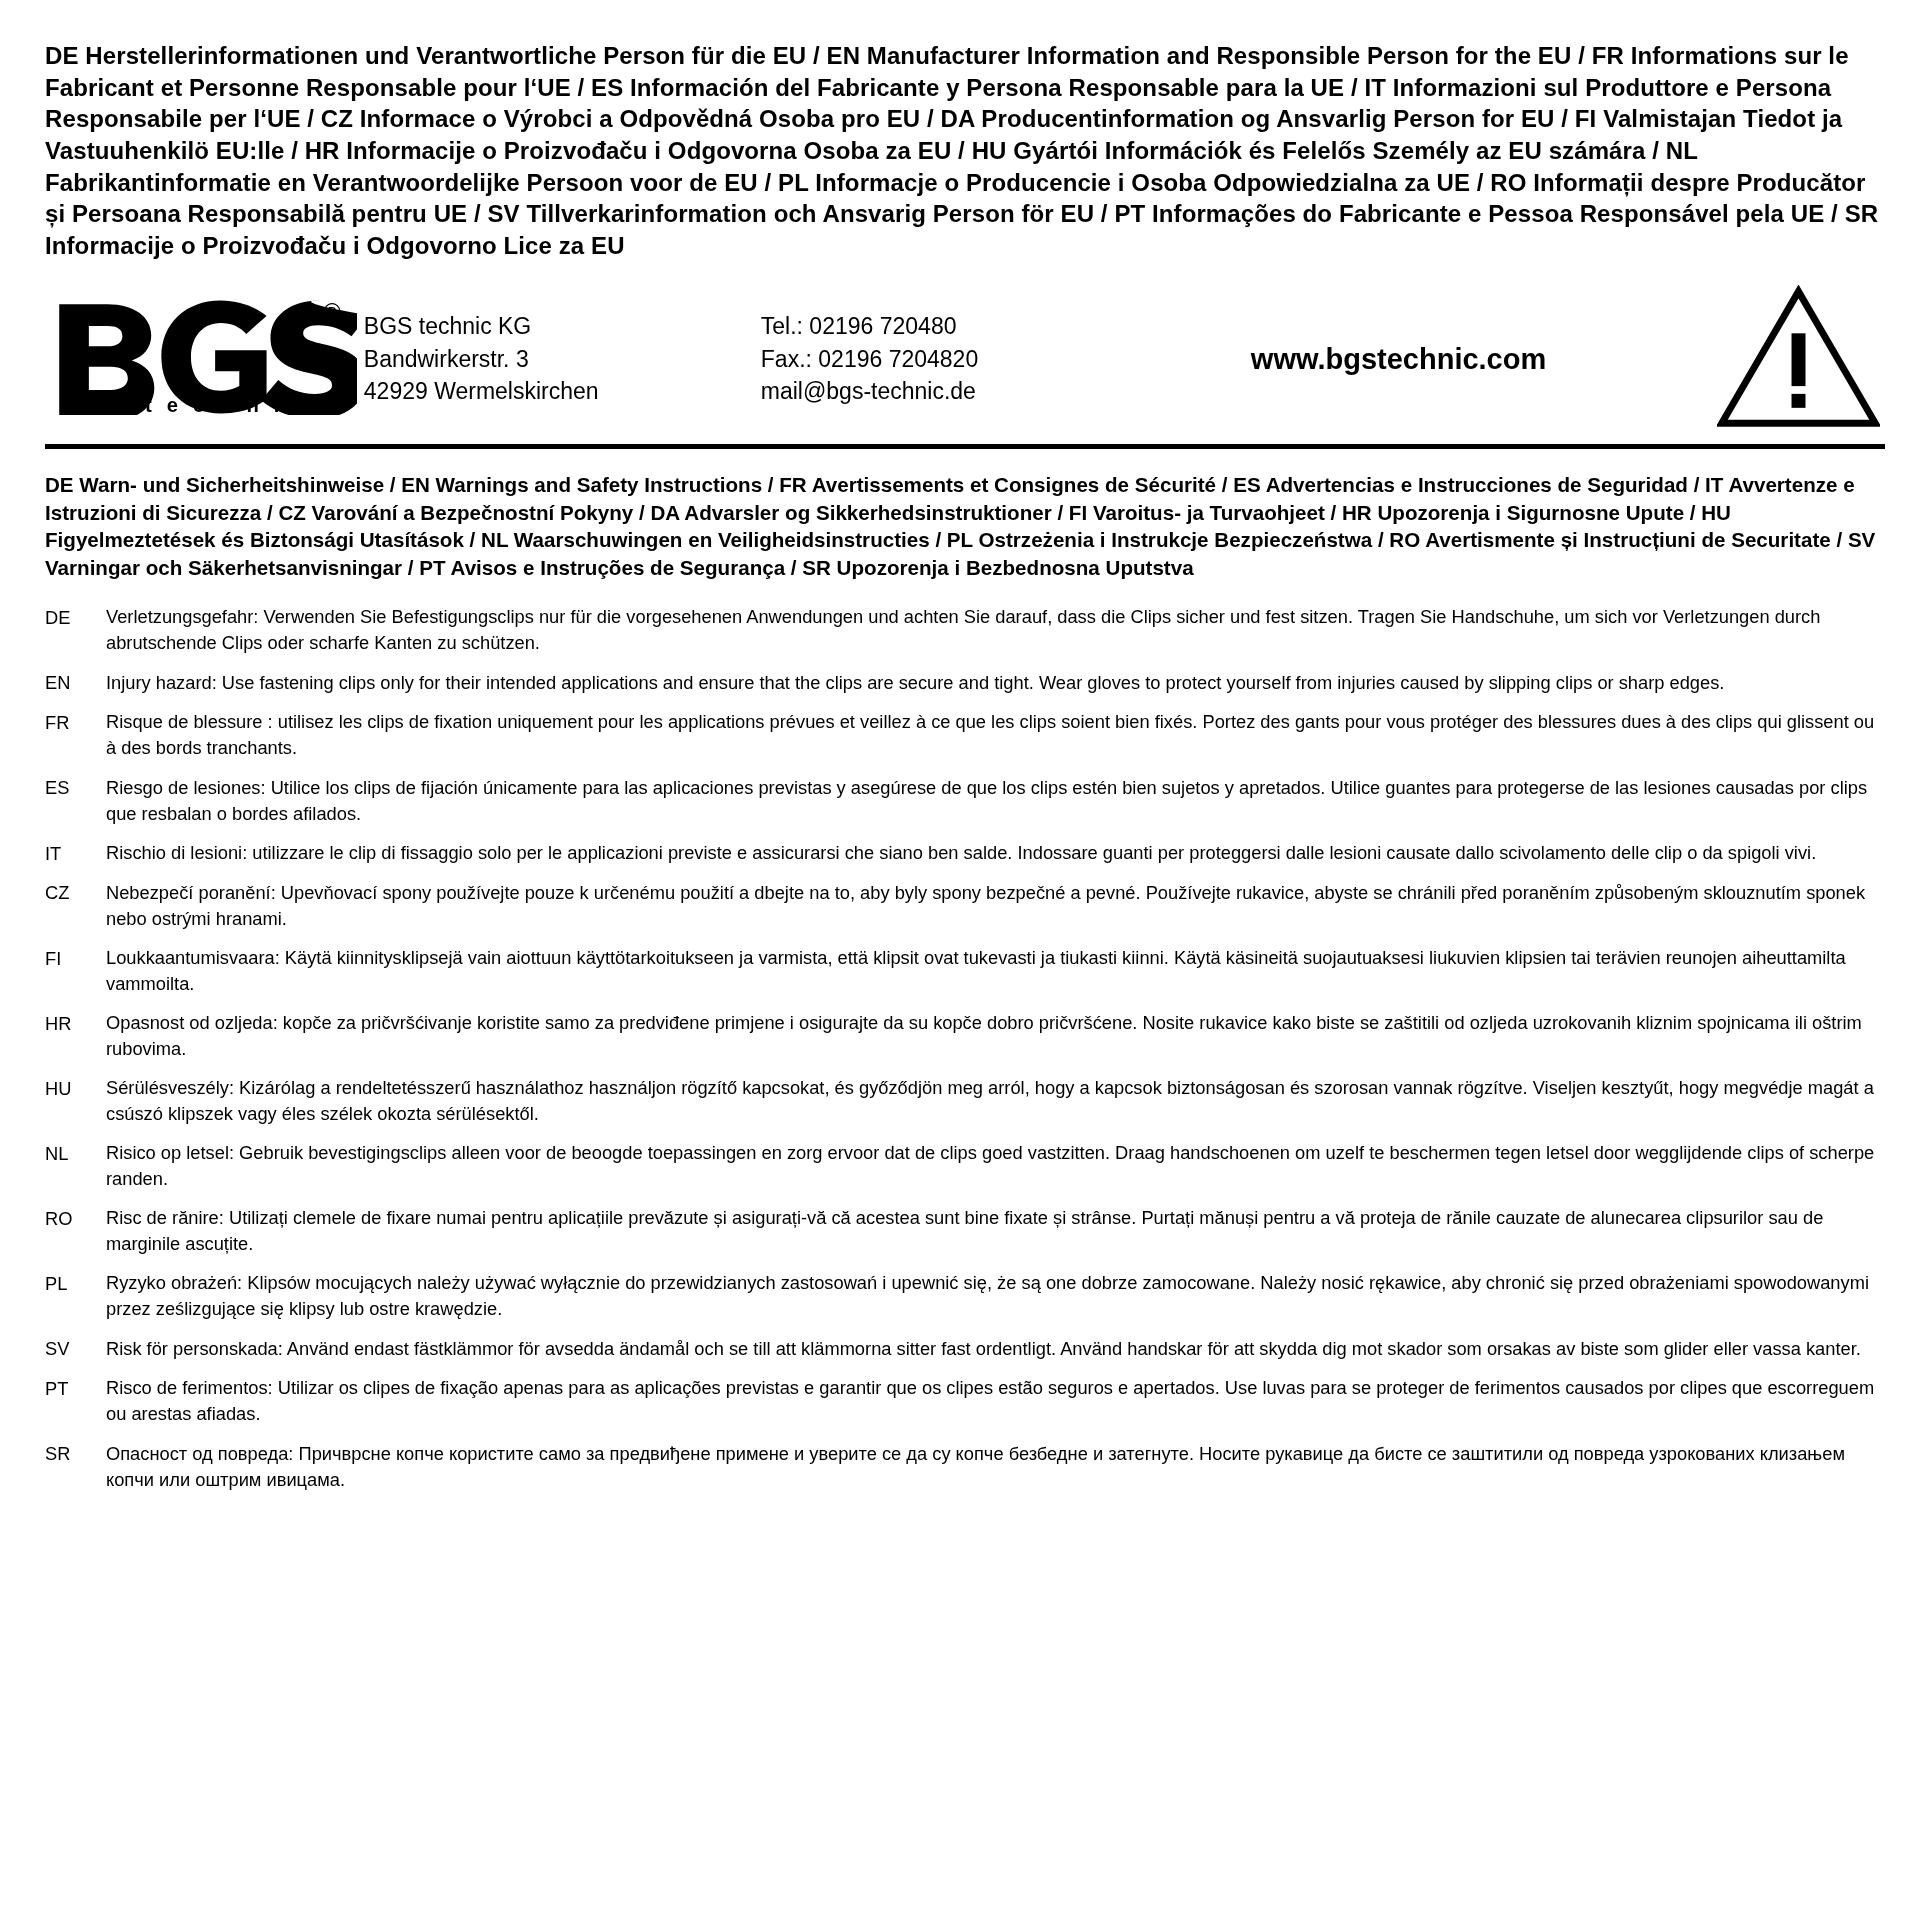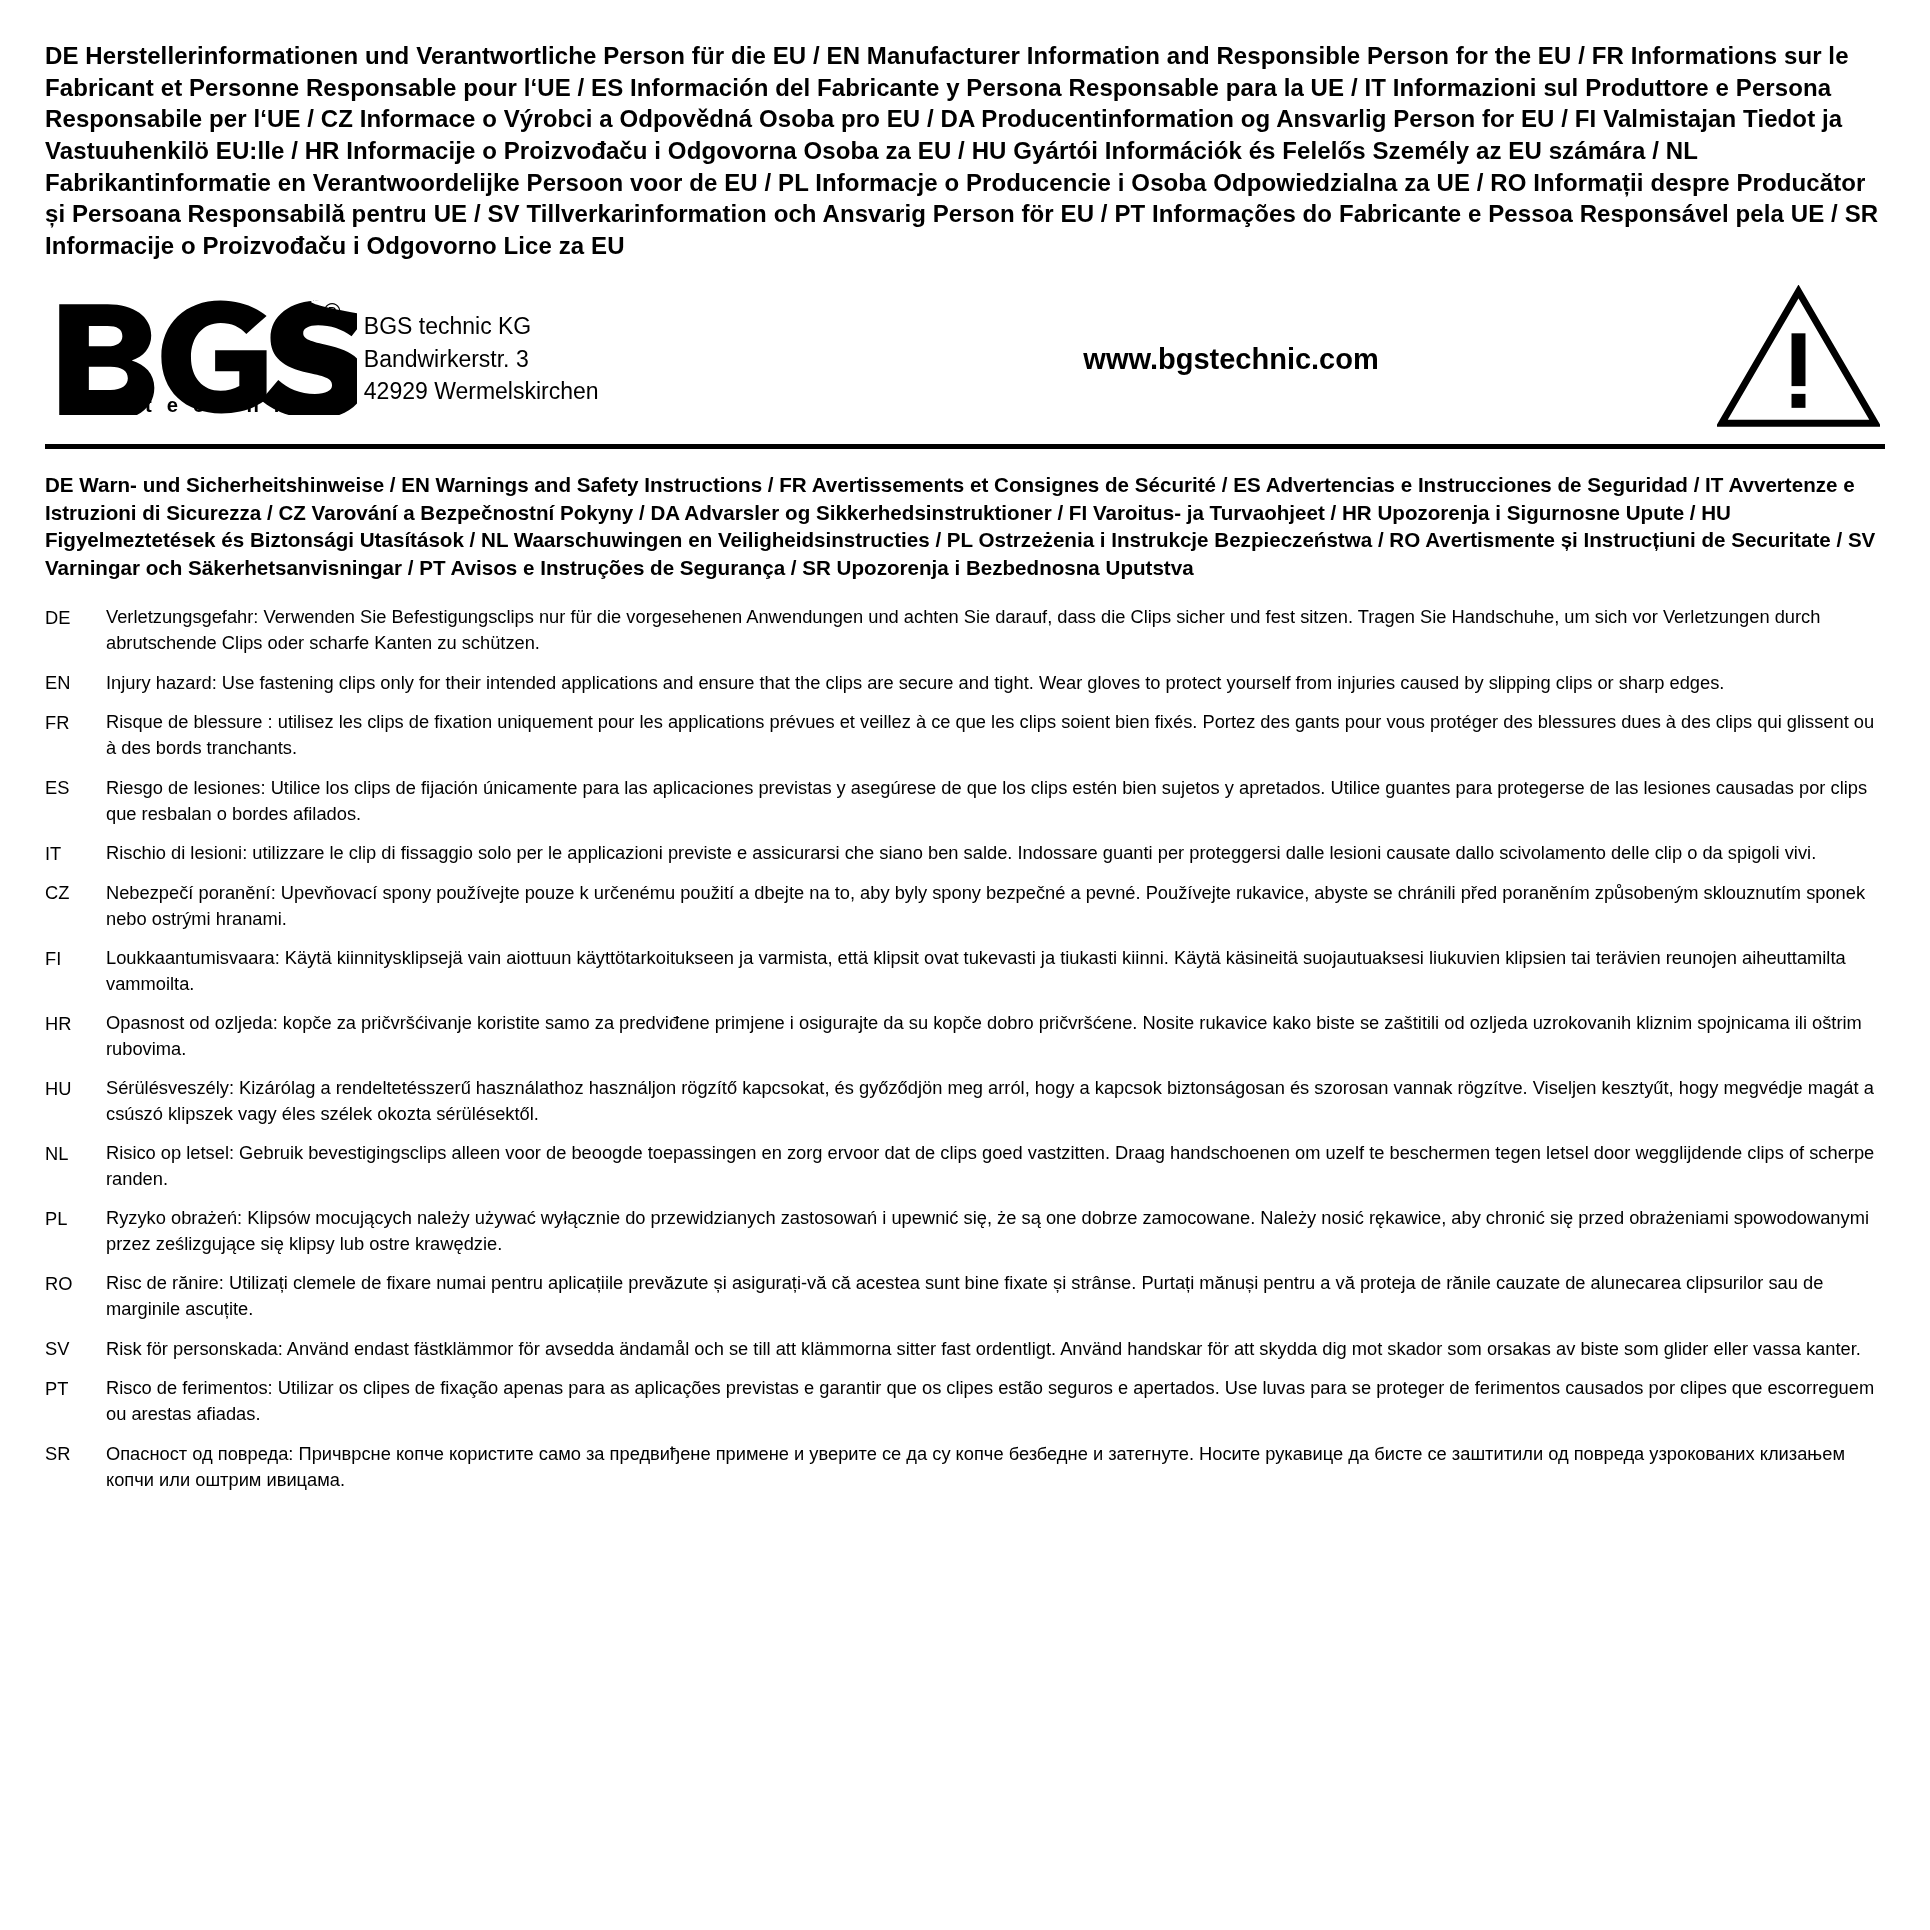--- a/index.html
+++ b/index.html
@@ -131,20 +131,25 @@
         <text x="118" y="146" font-family="'Liberation Sans', sans-serif" font-size="26" font-weight="bold" letter-spacing="6" fill="#000">t e c h n i c</text>
       </svg>
     </div>
 
     <div class="addr">
       <div>BGS technic KG</div>
       <div>Bandwirkerstr. 3</div>
       <div>42929 Wermelskirchen</div>
     </div>
 
+    <div class="contact">
+      <div>Tel.: 02196 720480</div>
+      <div>Fax.: 02196 7204820</div>
+      <div>mail@bgs-technic.de</div>
+    </div>
 
     <div class="web">www.bgstechnic.com</div>
 
     <div class="warn-tri">
       <svg width="163" height="144" viewBox="0 0 210 185" xmlns="http://www.w3.org/2000/svg" aria-hidden="true">
         <polygon points="105,8 204,178 6,178" fill="none" stroke="#000" stroke-width="9" stroke-linejoin="miter"></polygon>
         <rect x="96" y="62" width="18" height="68" fill="#000"></rect>
         <rect x="96" y="140" width="18" height="18" fill="#000"></rect>
       </svg>
     </div>
@@ -189,28 +194,28 @@
     </div>
     <div class="lang-row">
       <div class="lang-code">HU</div>
       <div class="lang-text">Sérülésveszély: Kizárólag a rendeltetésszerű használathoz használjon rögzítő kapcsokat, és győződjön meg arról, hogy a kapcsok biztonságosan és szorosan vannak rögzítve. Viseljen kesztyűt, hogy megvédje magát a csúszó klipszek vagy éles szélek okozta sérülésektől.</div>
     </div>
     <div class="lang-row">
       <div class="lang-code">NL</div>
       <div class="lang-text">Risico op letsel: Gebruik bevestigingsclips alleen voor de beoogde toepassingen en zorg ervoor dat de clips goed vastzitten. Draag handschoenen om uzelf te beschermen tegen letsel door wegglijdende clips of scherpe randen.</div>
     </div>
     <div class="lang-row">
+      <div class="lang-code">RO</div>
+      <div class="lang-text">Risc de rănire: Utilizați clemele de fixare numai pentru aplicațiile prevăzute și asigurați-vă că acestea sunt bine fixate și strânse. Purtați mănuși pentru a vă proteja de rănile cauzate de alunecarea clipsurilor sau de marginile ascuțite.</div>
+    </div>
+    <div class="lang-row">
       <div class="lang-code">PL</div>
       <div class="lang-text">Ryzyko obrażeń: Klipsów mocujących należy używać wyłącznie do przewidzianych zastosowań i upewnić się, że są one dobrze zamocowane. Należy nosić rękawice, aby chronić się przed obrażeniami spowodowanymi przez ześlizgujące się klipsy lub ostre krawędzie.</div>
     </div>
     <div class="lang-row">
-      <div class="lang-code">RO</div>
-      <div class="lang-text">Risc de rănire: Utilizați clemele de fixare numai pentru aplicațiile prevăzute și asigurați-vă că acestea sunt bine fixate și strânse. Purtați mănuși pentru a vă proteja de rănile cauzate de alunecarea clipsurilor sau de marginile ascuțite.</div>
-    </div>
-    <div class="lang-row">
       <div class="lang-code">SV</div>
       <div class="lang-text">Risk för personskada: Använd endast fästklämmor för avsedda ändamål och se till att klämmorna sitter fast ordentligt. Använd handskar för att skydda dig mot skador som orsakas av biste som glider eller vassa kanter.</div>
     </div>
     <div class="lang-row">
       <div class="lang-code">PT</div>
       <div class="lang-text">Risco de ferimentos: Utilizar os clipes de fixação apenas para as aplicações previstas e garantir que os clipes estão seguros e apertados. Use luvas para se proteger de ferimentos causados por clipes que escorreguem ou arestas afiadas.</div>
     </div>
     <div class="lang-row">
       <div class="lang-code">SR</div>
       <div class="lang-text">Опасност од повреда: Причврсне копче користите само за предвиђене примене и уверите се да су копче безбедне и затегнуте. Носите рукавице да бисте се заштитили од повреда узрокованих клизањем копчи или оштрим ивицама.</div>

